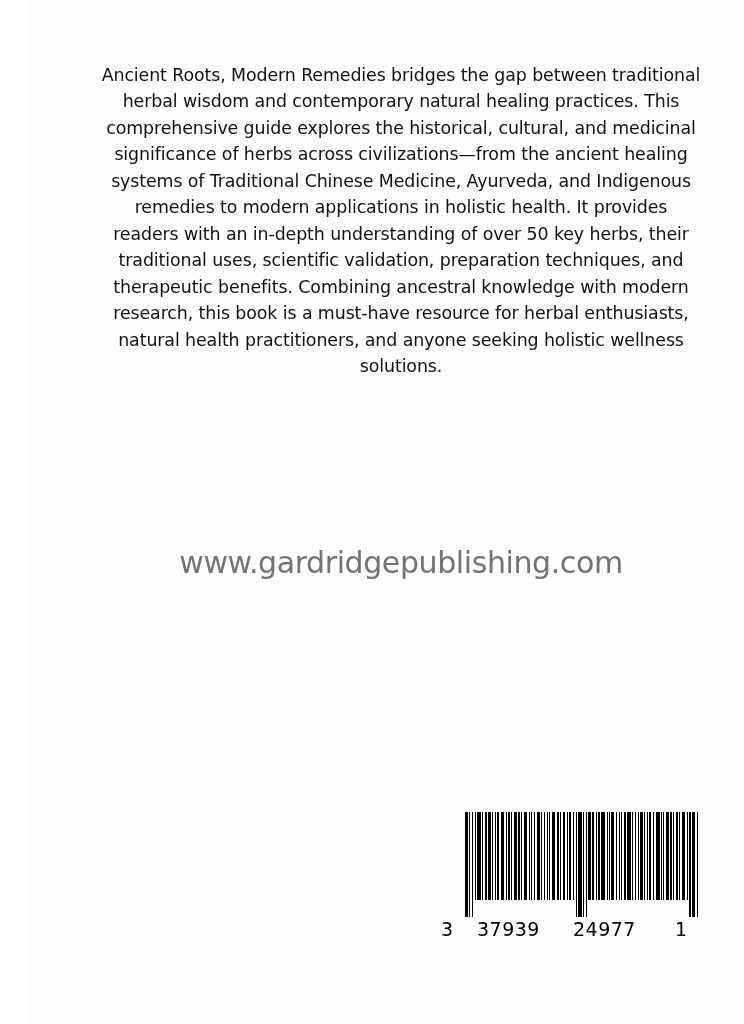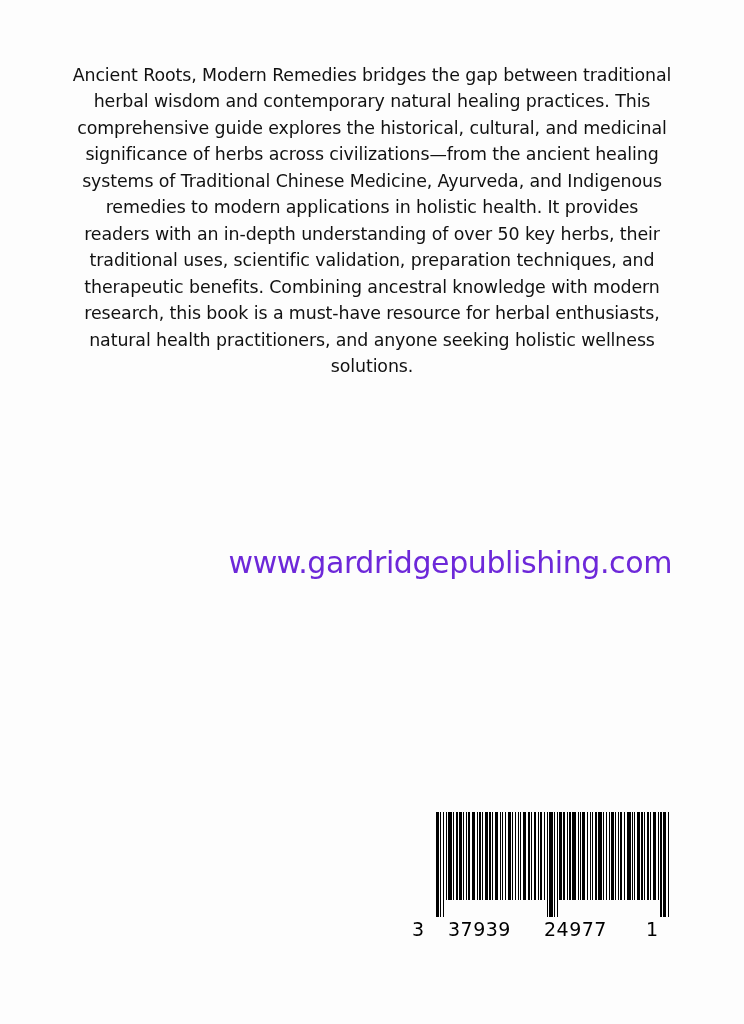--- a/index.html
+++ b/index.html
@@ -13,43 +13,44 @@
     position: relative;
     font-family: "DejaVu Sans", sans-serif;
     color: #0b0b0b;
     overflow: hidden;
   }
 
   .page {
     position: absolute;
     inset: 0;
     background: #fdfdfd;
+    margin-left: 29px;
   }
 
   .blurb {
     position: absolute;
     left: 72px;
     top: 62px;
     width: 600px;
     text-align: center;
     font-size: 17.4px;
     line-height: 1.52;
     letter-spacing: -0.1px;
     color: #111111;
   }
 
   .website {
     position: absolute;
     left: 72px;
     top: 545px;
     width: 600px;
-    text-align: right;
+    text-align: center;
     font-size: 30px;
     letter-spacing: -0.4px;
-    color: #6d28d9;
+    color: #737373;
   }
 
   .barcode-block {
     position: absolute;
     left: 404px;
     top: 812px;
     width: 280px;
   }
 
   .barcode-bars {

